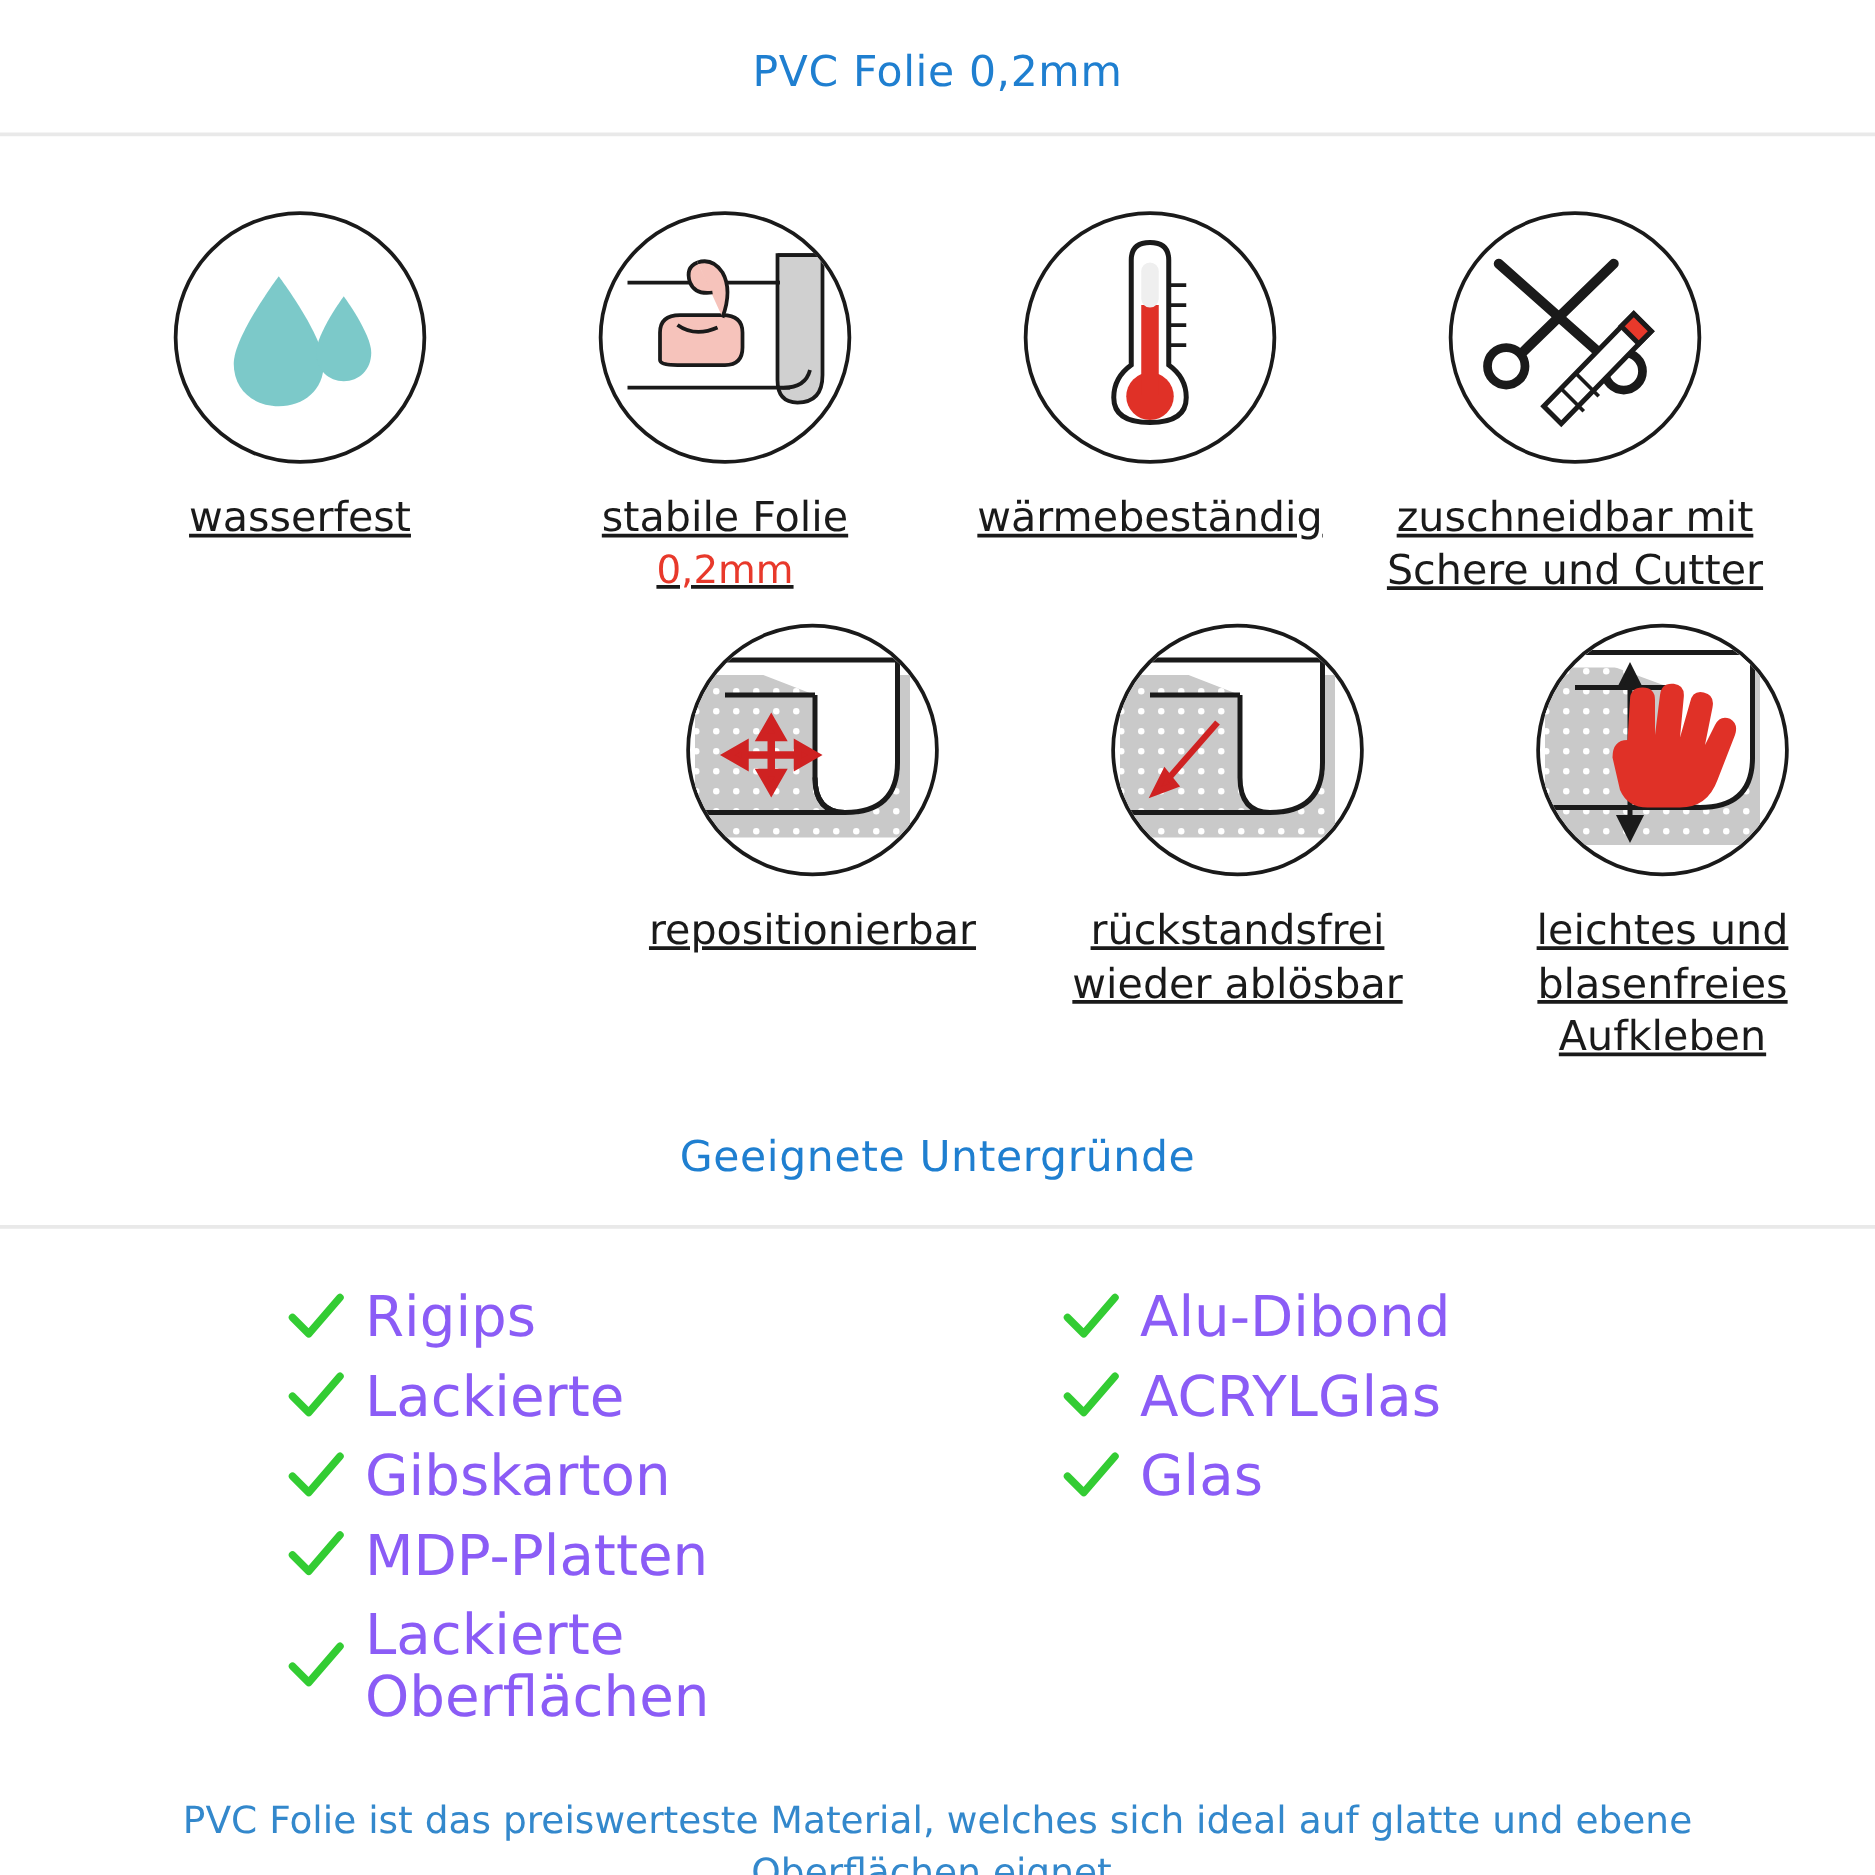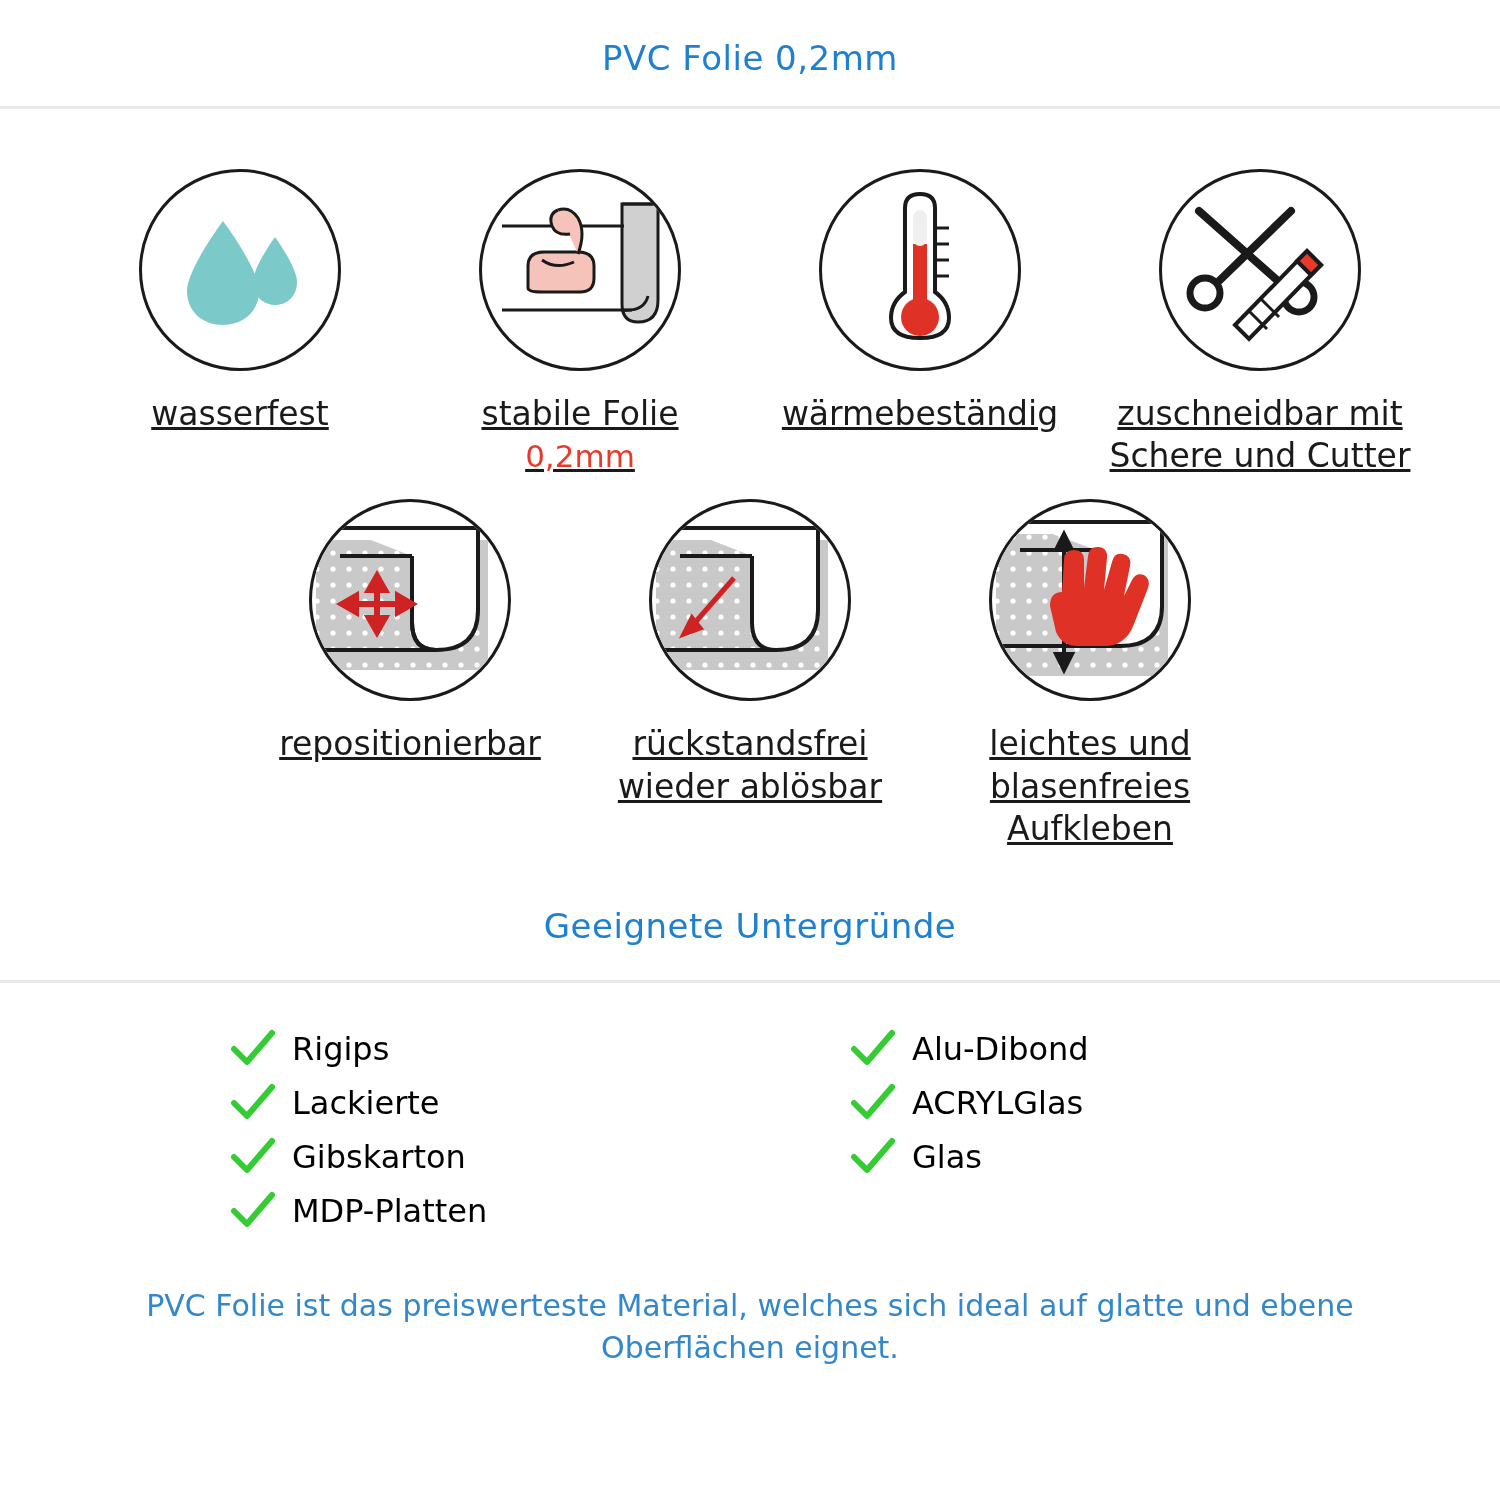--- a/index.html
+++ b/index.html
@@ -42,21 +42,21 @@
 
   
   .features-top {
     display: flex;
     justify-content: center;
     gap: 0px;
     padding-top: 60px;
   }
   .features-bottom {
     display: flex;
-    justify-content: center;
+    justify-content: flex-end;
     gap: 0px;
     padding-top: 22px;
   }
   .feature {
     width: 340px;
     display: flex;
     flex-direction: column;
     align-items: center;
   }
   .circle {
@@ -109,22 +109,22 @@
     align-items: center;
     margin-bottom: 14px;
   }
   .check {
     width: 46px;
     height: 40px;
     flex: 0 0 46px;
     margin-right: 16px;
   }
   .list-text {
-    font-size: 32px;
-    color: #000000;
+    font-size: 45px;
+    color: #8b5cf6;
     line-height: 1.1;
   }
   .footnote {
     margin-top: 40px;
     text-align: center;
     color: #3388cc;
     font-size: 30px;
     line-height: 1.4;
     padding: 0 120px;
   }
@@ -348,20 +348,28 @@
 
       <div class="list-item">
         <span class="check">
           <svg width="46" height="40" viewBox="0 0 46 40">
               <path d="M4 20 L17 33 L42 4" fill="none" stroke="#33cc33" stroke-width="6" stroke-linecap="round" stroke-linejoin="round"></path>
             </svg>
         </span>
         <span class="list-text">MDP-Platten</span>
       </div>
 
+      <div class="list-item">
+        <span class="check">
+          <svg width="46" height="40" viewBox="0 0 46 40">
+              <path d="M4 20 L17 33 L42 4" fill="none" stroke="#33cc33" stroke-width="6" stroke-linecap="round" stroke-linejoin="round"></path>
+            </svg>
+        </span>
+        <span class="list-text">Lackierte Oberflächen</span>
+      </div>
     </div>
 
     <div class="list-col right">
 
       <div class="list-item">
         <span class="check">
           <svg width="46" height="40" viewBox="0 0 46 40">
               <path d="M4 20 L17 33 L42 4" fill="none" stroke="#33cc33" stroke-width="6" stroke-linecap="round" stroke-linejoin="round"></path>
             </svg>
         </span>

